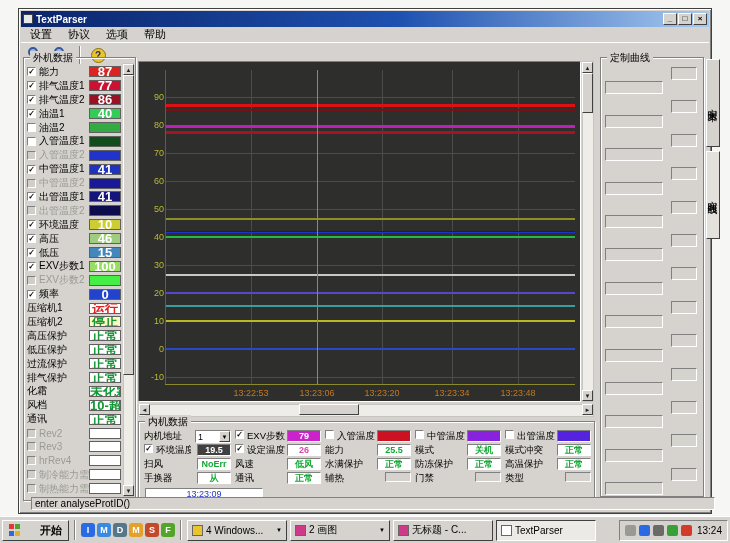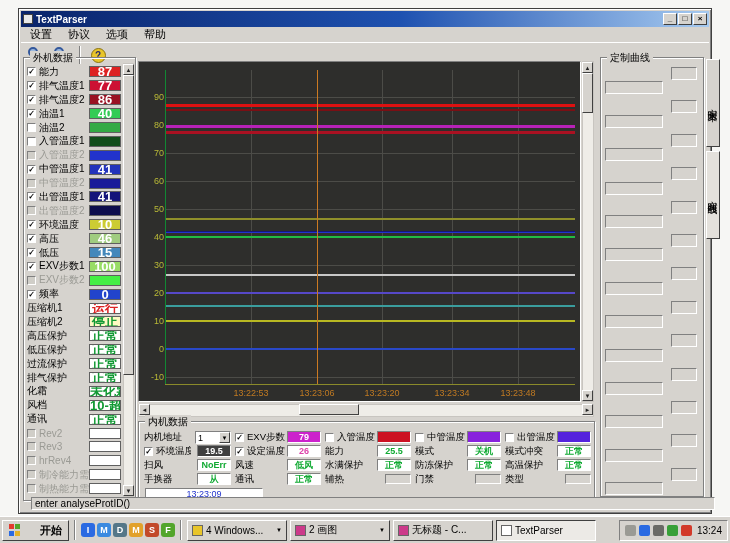--- a/index.html
+++ b/index.html
@@ -62,21 +62,21 @@
     border:1px solid; border-color:#808080 #fff #fff #808080; overflow:hidden; }
   .ylab { position:absolute; left:7px; width:18px; text-align:right; font-size:9px; color:#b9b937; }
   .xlab { position:absolute; bottom:3px; width:46px; text-align:center; font-size:9px; color:#c07a22; }
   .hgrid { position:absolute; height:1px; background:#4c4c48; }
   .vgrid { position:absolute; width:1px; background:#4c4c48; }
   .sline { position:absolute; }
 
   
   .i-pairs { position:absolute; left:5px; top:8px; right:3px; display:flex; gap:4px; }
   .i-pair { display:flex; flex-direction:column; }
-  .i-row { display:flex; align-items:center; height:14px; font-size:9.5px; white-space:nowrap; }
+  .i-row { display:flex; height:14px; font-size:9.5px; white-space:nowrap; }
   .i-label { overflow:hidden; }
   .i-val { margin-left:auto; width:34px; height:12px; flex:none; border:1px solid;
     border-color:#808080 #fff #fff #808080; font-size:9px; font-weight:bold; text-align:center;
     line-height:11px; overflow:hidden; }
   .i-val.small { width:26px; height:10px; }
   .dropdown { margin-left:auto; width:36px; height:13px; flex:none; background:#fff; border:1px solid;
     border-color:#808080 #fff #fff #808080; display:flex; font-size:9px; }
   .dd-val { flex:1; padding-left:2px; line-height:12px; }
   .dd-btn { width:11px; background:#d6d3ce; border:1px solid; border-color:#fff #404040 #404040 #fff;
     font-size:6px; text-align:center; line-height:10px; }

